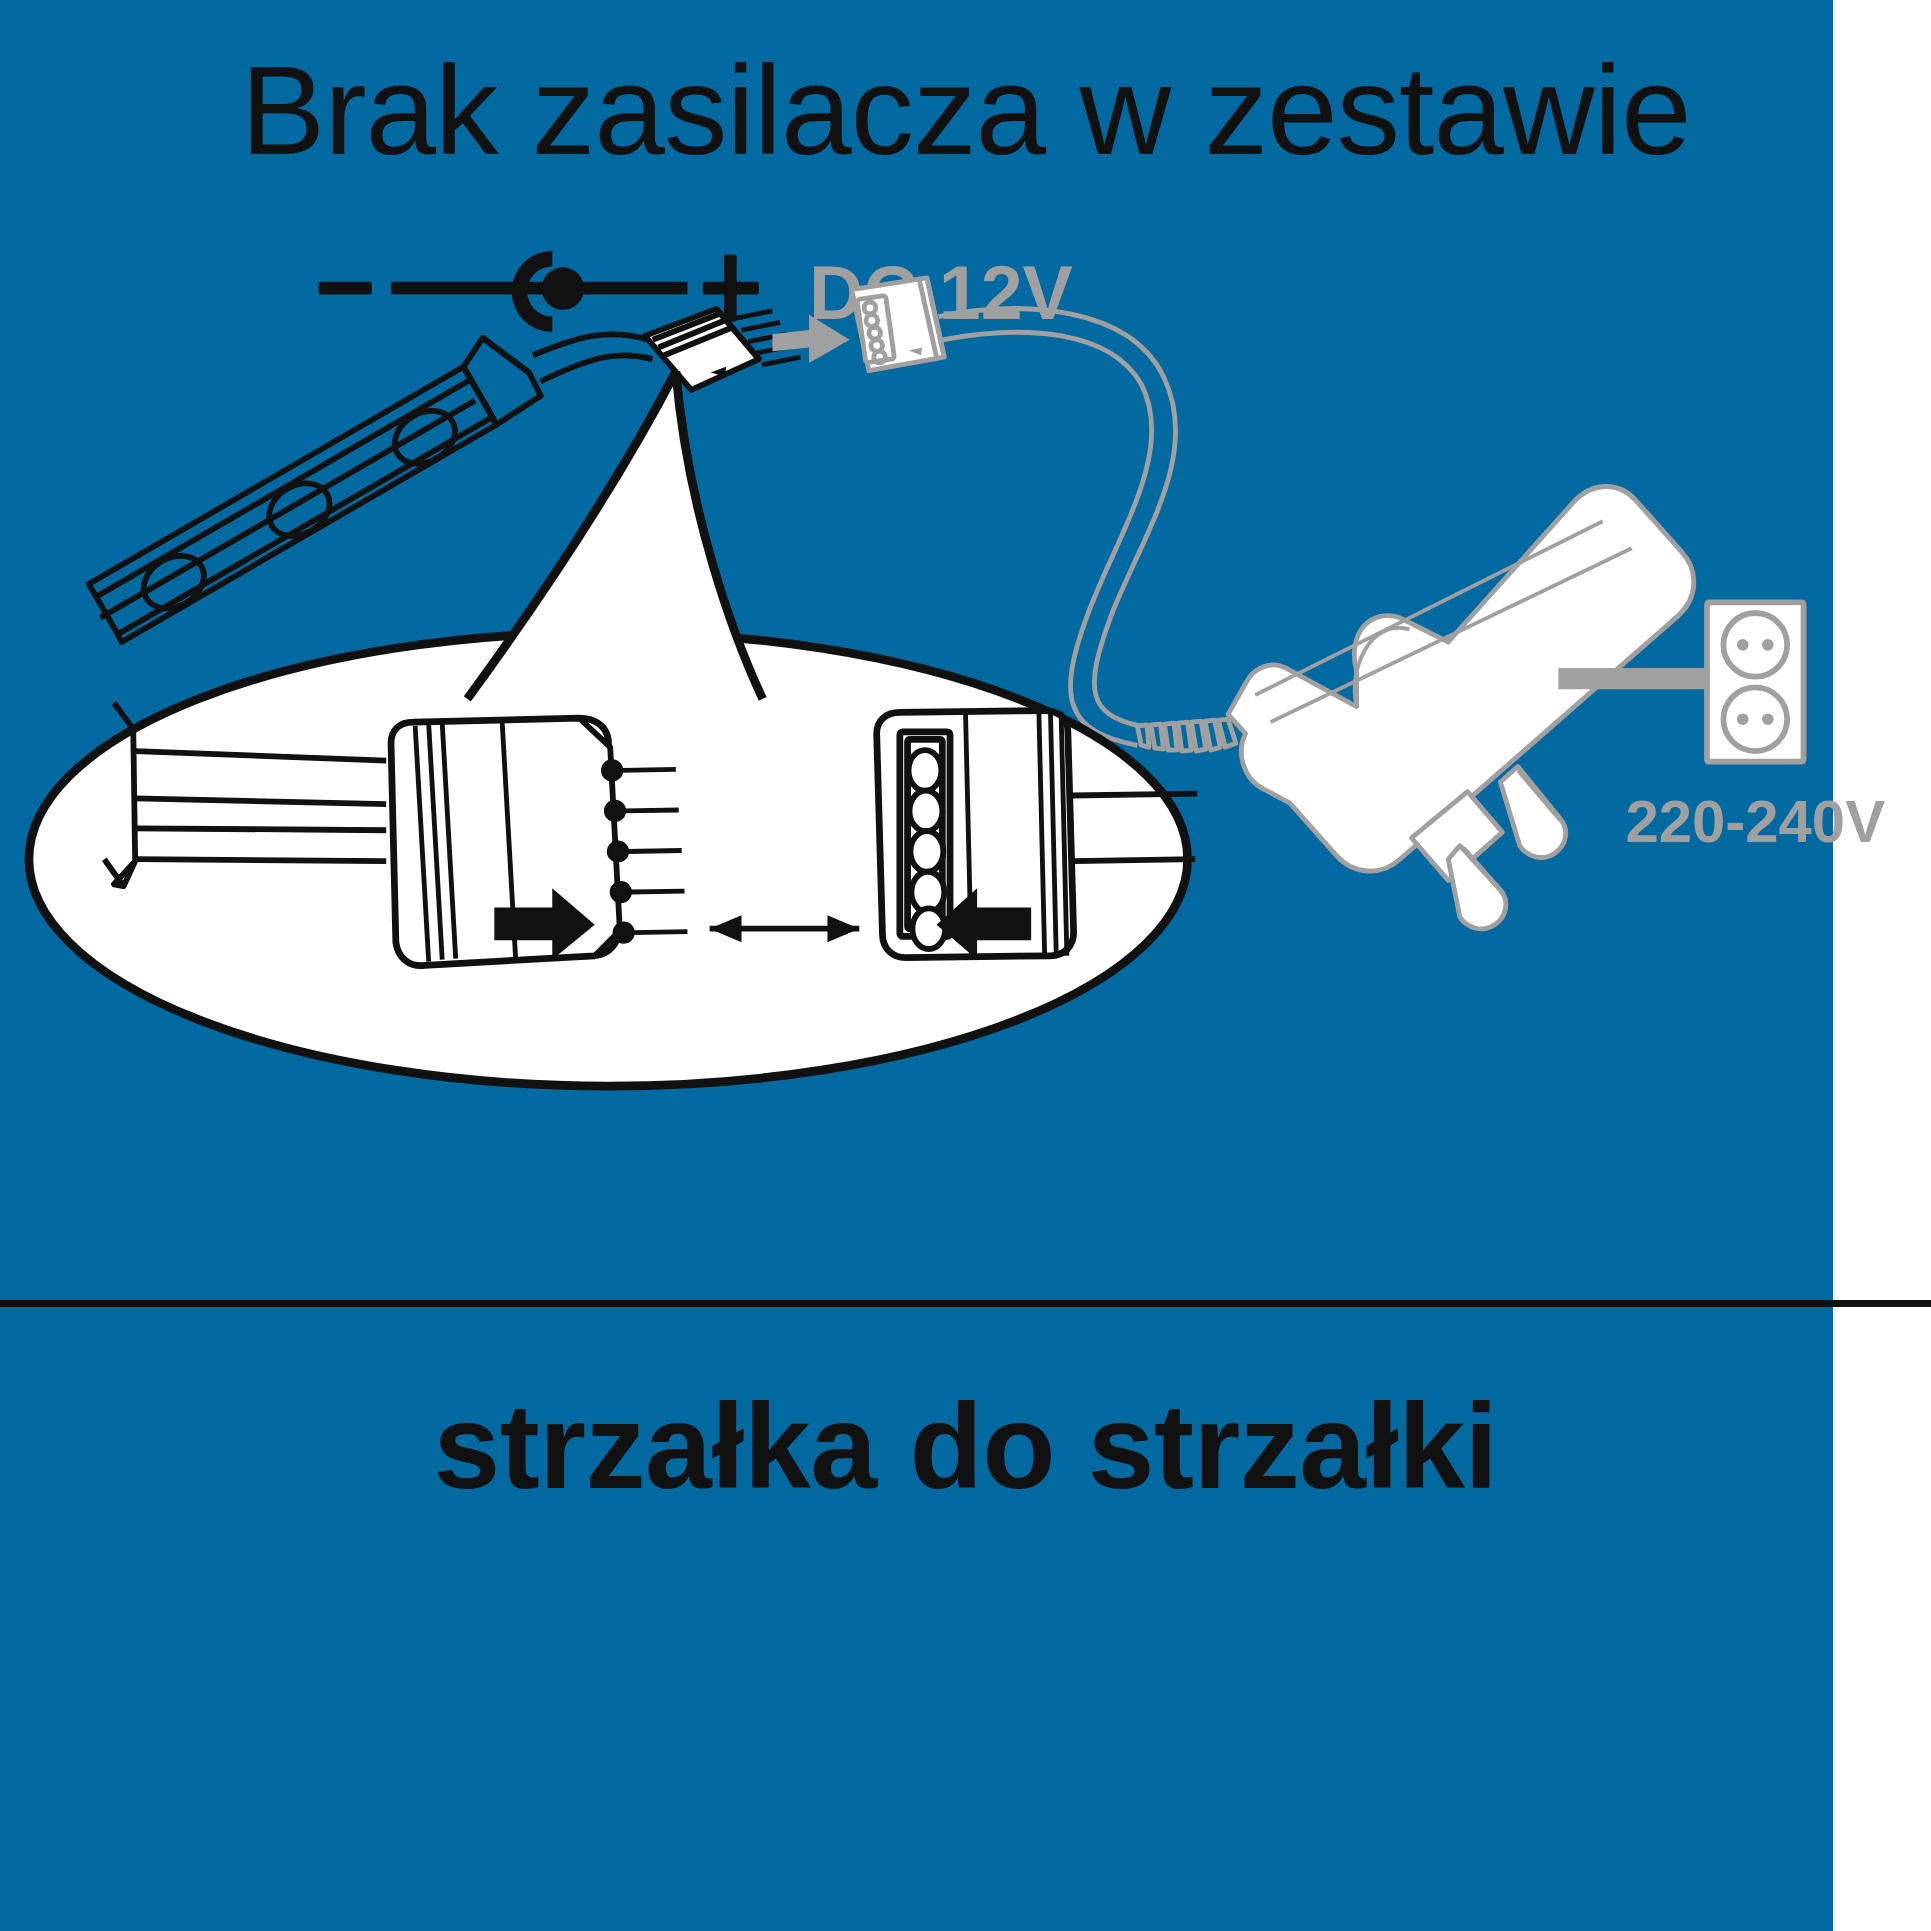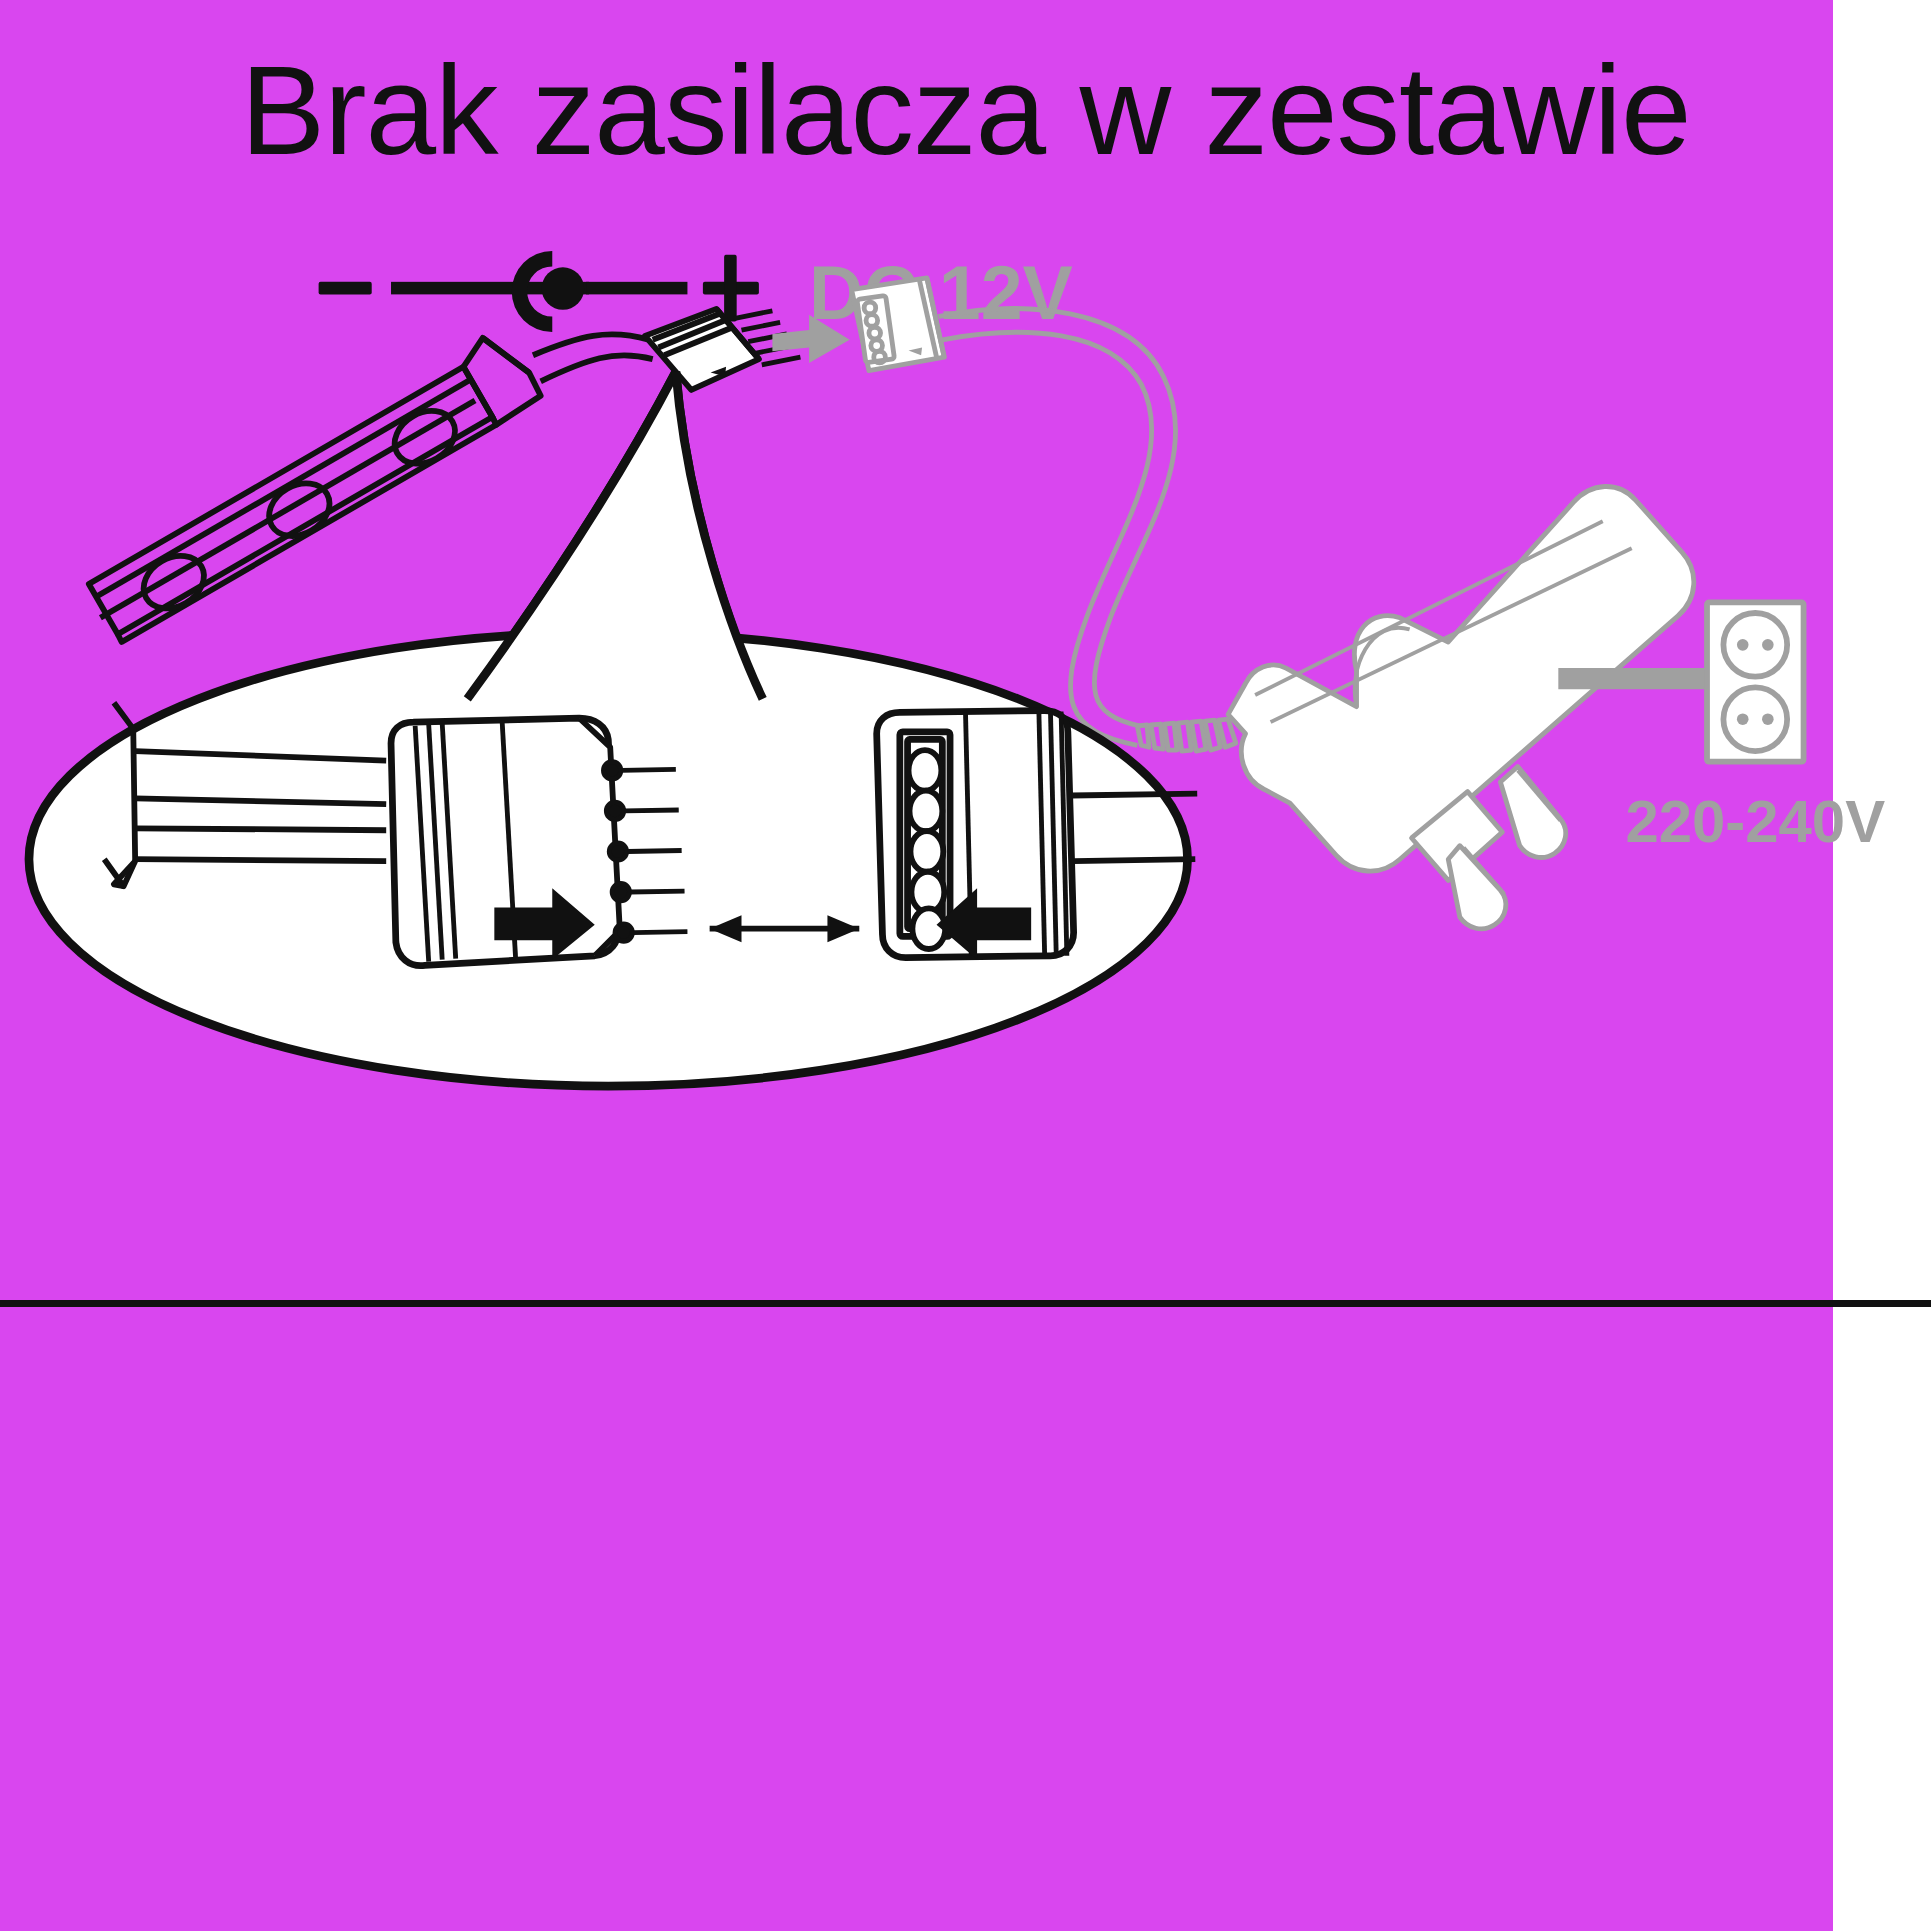--- a/index.html
+++ b/index.html
@@ -12,21 +12,21 @@
     height: 1931px;
     font-family: "Liberation Sans", sans-serif;
     overflow: hidden;
     position: relative;
   }
   #root {
     position: absolute;
     left: 0; top: 0;
     width: 1833px;
     height: 1931px;
-    background: #d946ef;
+    background: #0369a1;
   }
   .title {
     position: absolute;
     left: 0;
     top: 41px;
     width: 1931px;
     text-align: center;
     font-size: 127px;
     font-weight: 400;
     color: #111111;
@@ -276,16 +276,17 @@
           <path d="M1110 624 L1240 622"></path>
           <path d="M1112 692 L1238 690"></path>
         </g>
       </g>
     </svg>
   </div>
 
   <div class="divider"></div>
 
   <div class="bottom-text">
+    <div class="bt-line bold">strzałka do strzałki</div>
   </div>
 
 </div>
 
 
 </body></html>

